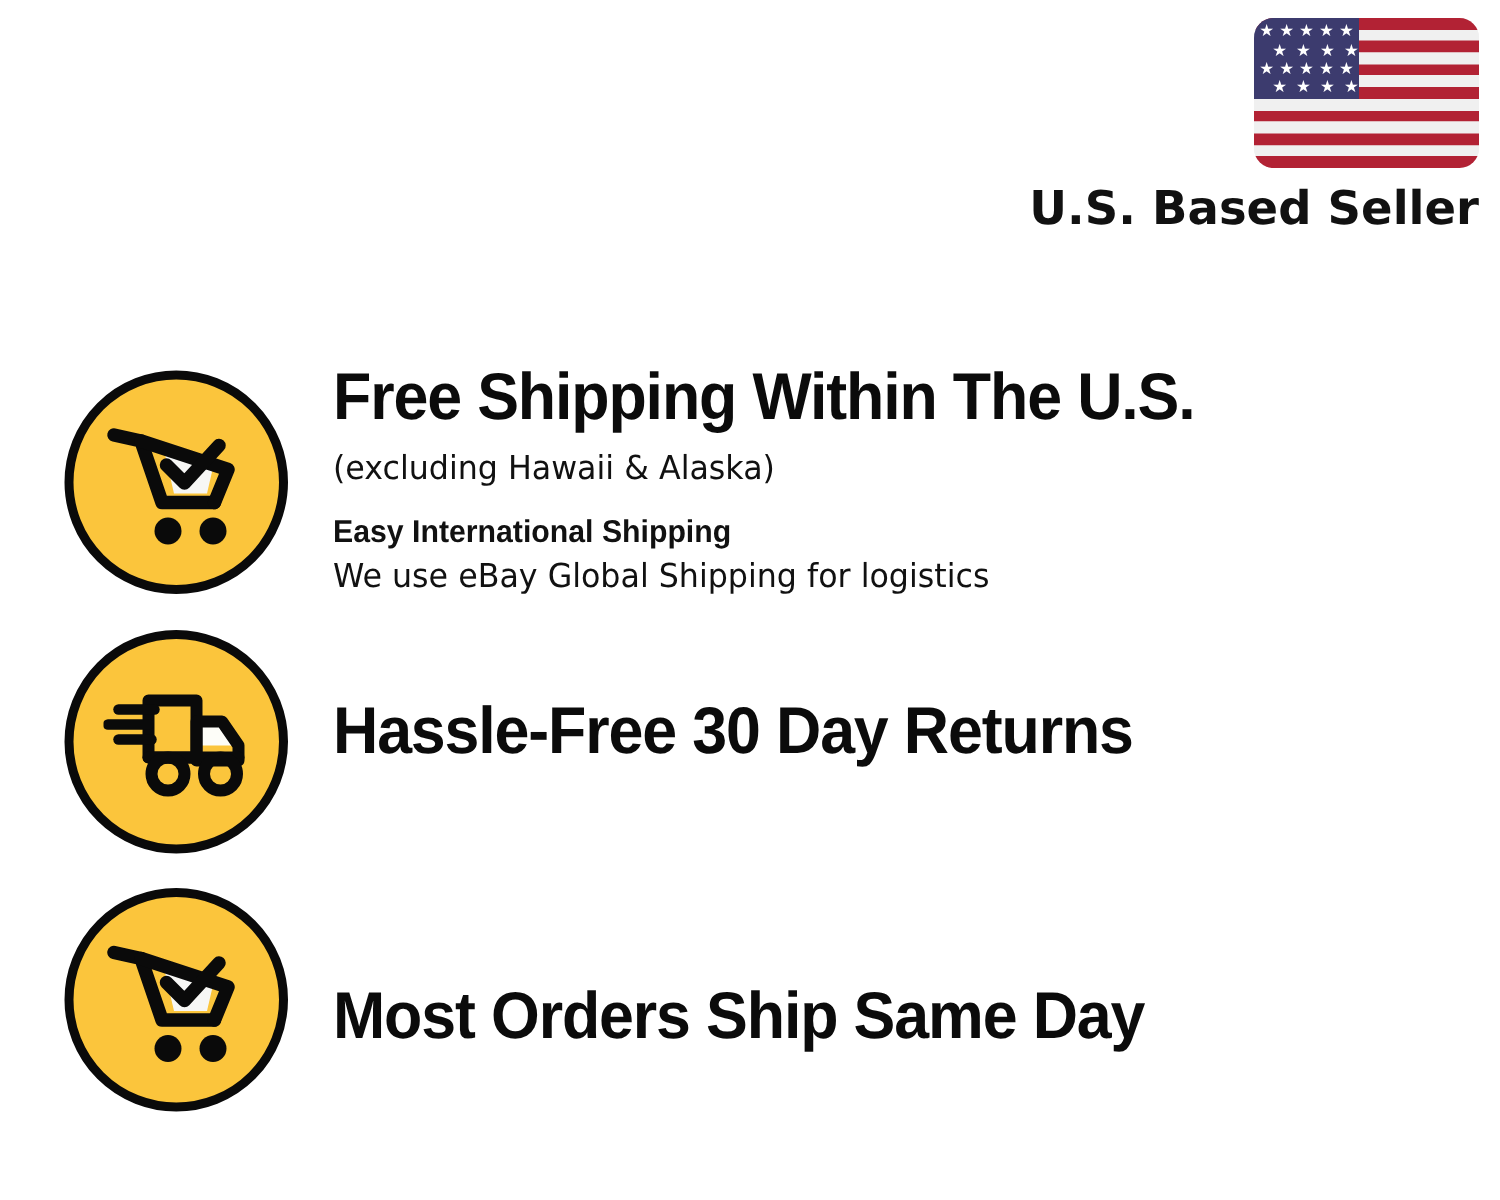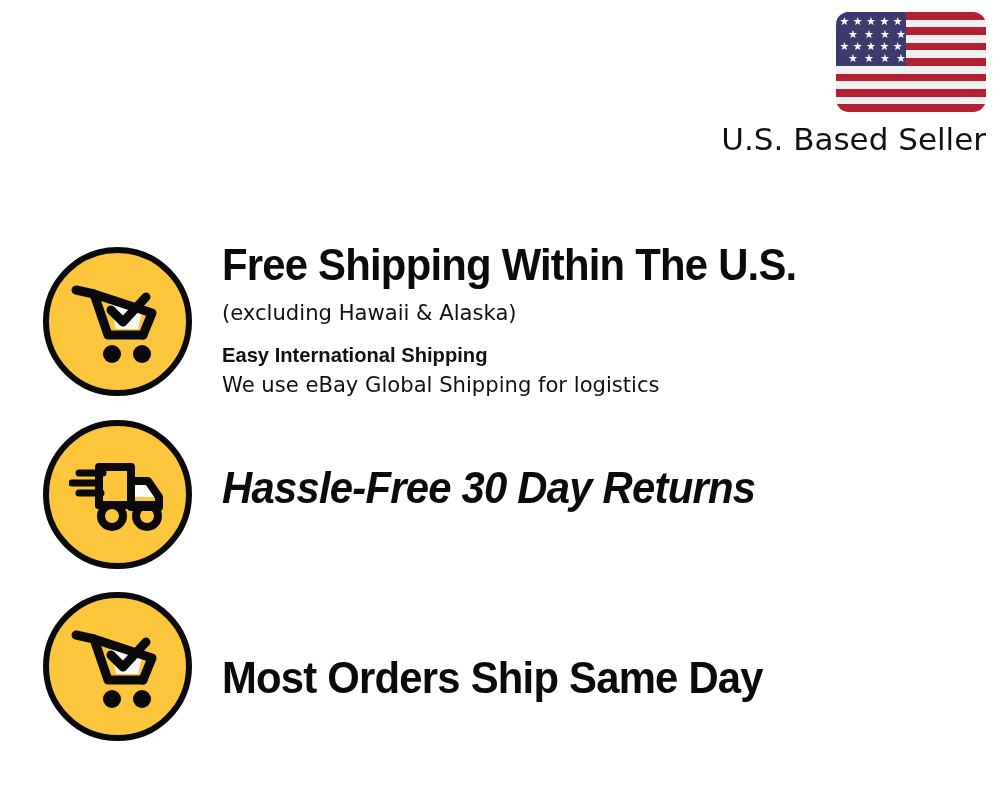--- a/index.html
+++ b/index.html
@@ -106,21 +106,21 @@
   #flag-canton .star-row.r1 { top: 17px; }
   #flag-canton .star-row.r2 { top: 29px; }
   #flag-canton .star-row.r3 { top: 41px; }
   #flag-canton .star-row.offset { padding: 0 6px; }
 
   #seller-label {
     position: absolute;
     right: 14px;
     top: 120px;
     font-family: "DejaVu Sans", "Liberation Sans", sans-serif;
-    font-weight: 400;
+    font-weight: 700;
     font-size: 31px;
     line-height: 38px;
     letter-spacing: 0px;
     color: #111111;
     white-space: nowrap;
     text-align: right;
   }
 
   
   #features {
@@ -185,21 +185,21 @@
   .gap-sm { height: 8px; }
   .gap-md { height: 12px; }
 
   
   #feature-row-0 { top: 240px; }
   #feature-row-0 .feature-icon { top: 7px; }
   #feature-row-0 .feature-text { top: 0px; }
 
   #feature-row-1 { top: 413px; }
   #feature-row-1 .feature-icon { top: 7px; }
-  #feature-row-1 .feature-text { top: 50px; font-style: italic; }
+  #feature-row-1 .feature-text { top: 50px; }
 
   #feature-row-2 { top: 585px; }
   #feature-row-2 .feature-icon { top: 7px; }
   #feature-row-2 .feature-text { top: 68px; }
 </style>
 </head>
 <body>
 
 <div id="header">
 

